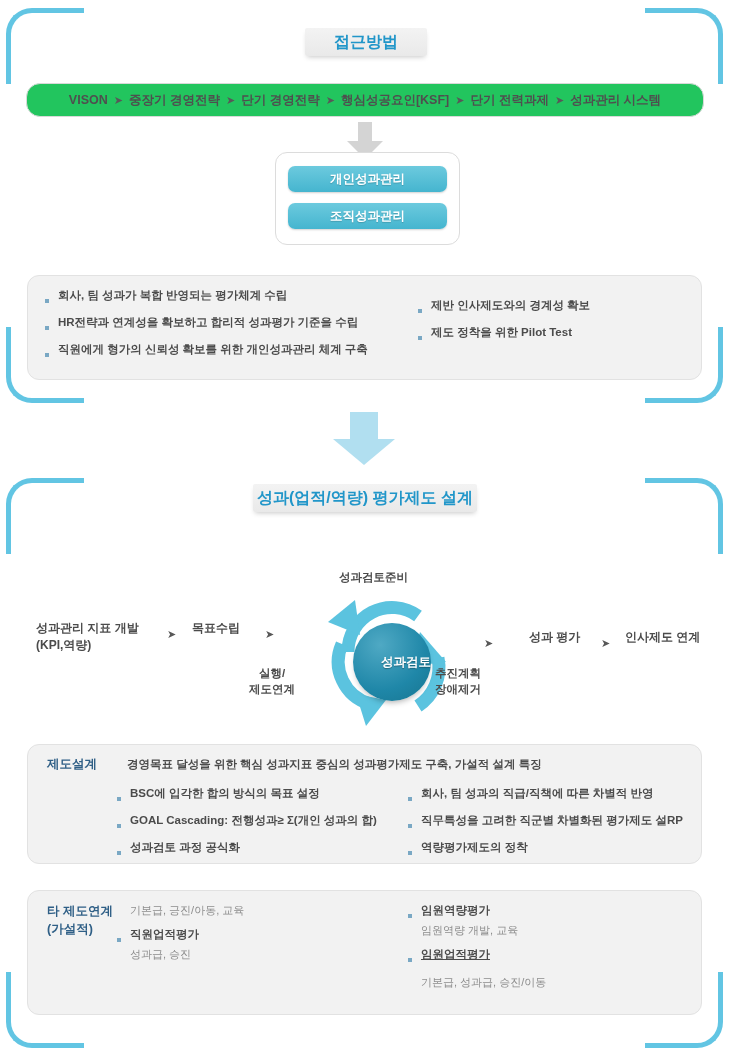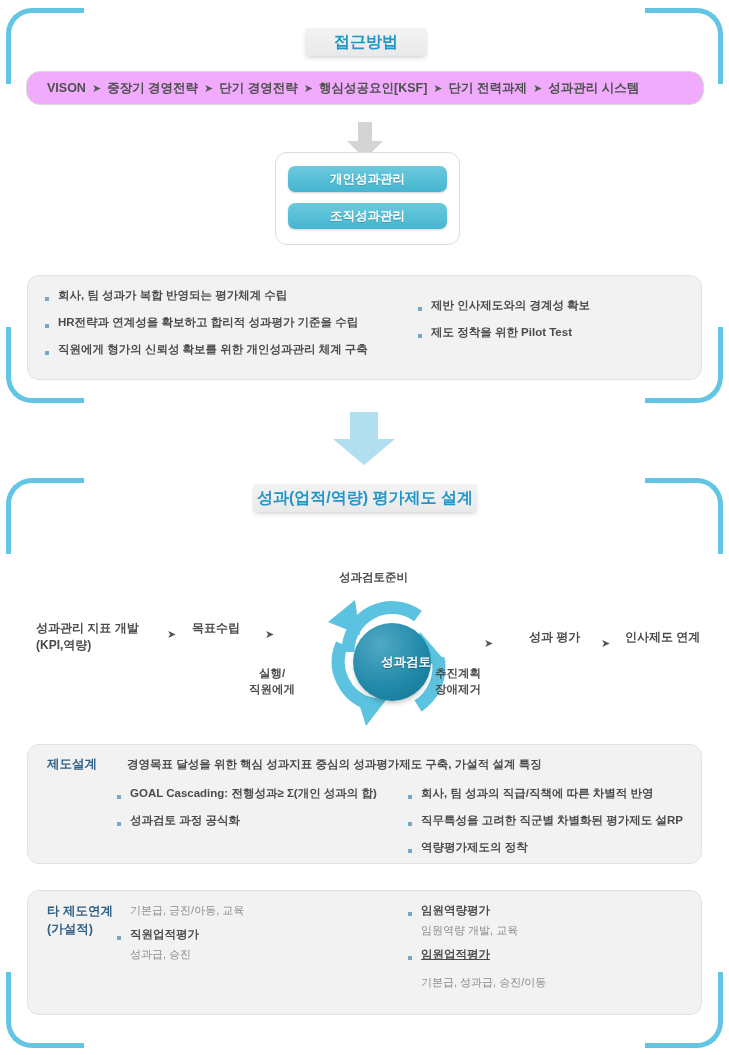--- a/index.html
+++ b/index.html
@@ -35,45 +35,46 @@
     background:#f0f0f0;
     border:1px solid #dcdcdc;
     border-radius:12px;
   }
   .roundbox.white { background:#ffffff; }
   .roundbox.plain { background:#f2f2f2; border-color:#e2e2e2; }
 
   
   .flowstrip {
     position:absolute;
-    display:flex; align-items:center; justify-content:flex-start;
-    background:#f0abfc;
+    display:flex; align-items:center; justify-content:center;
+    background:#22c55e;
     border:1px solid #d9d9d9;
     border-radius:14px;
     padding:0 18px;
     font-size:12.5px; font-weight:bold; color:#4f4f4f;
     white-space:nowrap;
+    margin-top:12px;
   }
   .flowstrip .step { padding:0 2px; }
   .flowstrip .arrow { color:#585858; font-size:11px; padding:0 4px; }
 
   
   .bluebtn {
     position:absolute;
     background:linear-gradient(#6ccade,#45b5cf);
     border-radius:7px;
     color:#ffffff; font-weight:bold; font-size:12.5px;
     display:flex; align-items:center; justify-content:center;
     box-shadow:0 1px 2px rgba(0,0,0,0.18);
     text-shadow:0 1px 1px rgba(0,0,0,0.18);
   }
 
   
   .bul { position:absolute; }
-  .bul li { list-style:none; display:flex; align-items:center;
+  .bul li { list-style:none; display:flex; align-items:flex-end;
             font-size:11.5px; font-weight:bold; color:#4b4b4b; margin-bottom:12px; }
   .bul li .sq { width:4px; height:4px; background:#7aa8c4; margin:6px 9px 0 0; flex:0 0 auto; }
 
   
   .arrow-grey { position:absolute; }
   .arrow-grey .shaft { position:absolute; left:11px; top:0; width:14px; height:20px; background:#d4d4d4; }
   .arrow-grey .head  { position:absolute; left:0; top:19px; width:0; height:0;
                        border-left:18px solid transparent; border-right:18px solid transparent;
                        border-top:18px solid #d4d4d4; }
 
@@ -221,41 +222,45 @@
 
 <div class="cyclelabel" style="left:339px; top:570px;">
   <span>성과검토준비</span>
 </div>
 <div class="cyclelabel" style="left:435px; top:666px;">
   <span>추진계획</span><br>
   <span>장애제거</span>
 </div>
 <div class="cyclelabel" style="left:249px; top:666px;">
   <span>실행/</span><br>
-  <span>직원에게</span>
+  <span>제도연계</span>
 </div>
 
 <div class="chev" style="left:484px; top:637px;">➤</div>
 <div class="flowtext" style="left:529px; top:629px;">
   <span>성과 평가</span>
 </div>
 <div class="chev" style="left:601px; top:637px;">➤</div>
 <div class="flowtext" style="left:625px; top:629px;">
   <span>인사제도 연계</span>
 </div>
 
 <div class="roundbox plain" style="left:27px; top:744px; width:675px; height:120px;"></div>
 <div class="boxhead" style="left:47px; top:756px;">
   <span>제도설계</span>
 </div>
 <div class="boxlead" style="left:127px; top:757px;">
   <span>경영목표 달성을 위한 핵심 성과지표 중심의 성과평가제도 구축, 가설적 설계 특징</span>
 </div>
 
 <ul class="bul" style="left:117px; top:786px; width:300px;">
+  <li>
+      <span class="sq"></span>
+      <span>BSC에 입각한 합의 방식의 목표 설정</span>
+    </li>
   <li>
       <span class="sq"></span>
       <span>GOAL Cascading: 전행성과≥ Σ(개인 성과의 합)</span>
     </li>
   <li>
       <span class="sq"></span>
       <span>성과검토 과정 공식화</span>
     </li>
 </ul>
 

